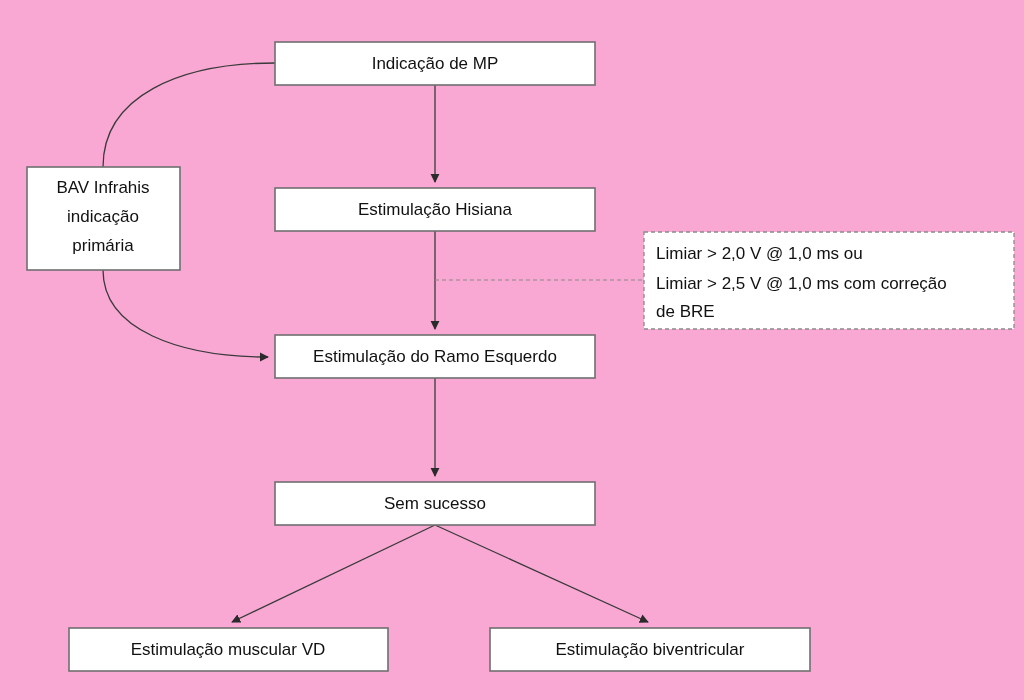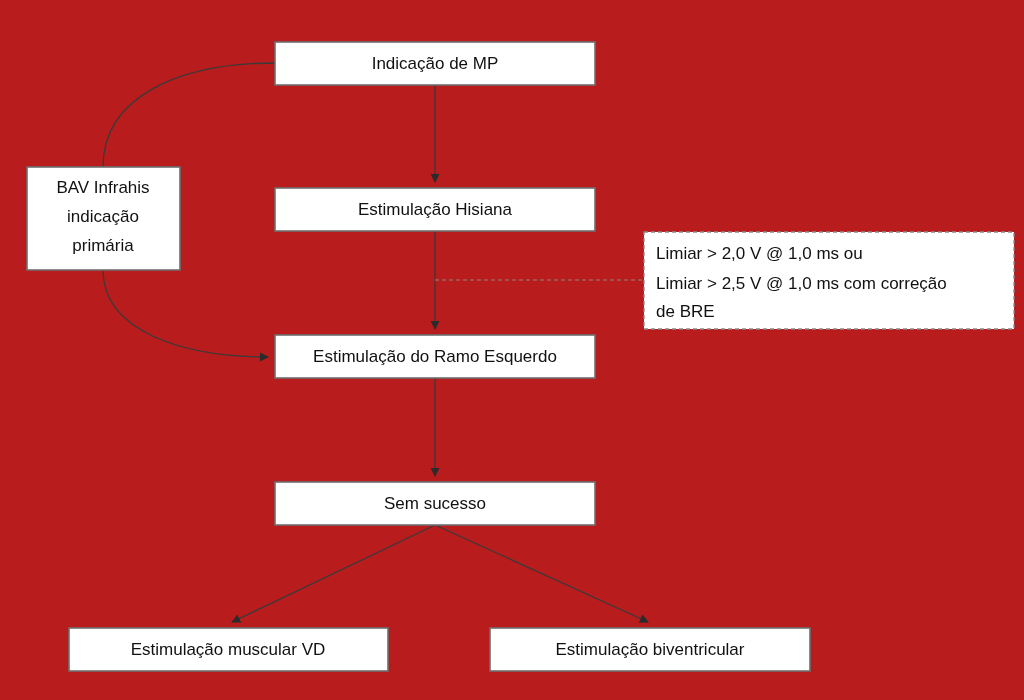--- a/index.html
+++ b/index.html
@@ -11,21 +11,21 @@
     width: 1024px;
     height: 700px;
     font-family: "Liberation Sans", sans-serif;
     color: #000000;
     overflow: hidden;
   }
   #flowchart-root {
     position: relative;
     width: 1024px;
     height: 700px;
-    background: #b91c1c;
+    background: #f9a8d4;
   }
   svg.diagram {
     position: absolute;
     top: 0;
     left: 0;
     width: 1024px;
     height: 700px;
     display: block;
   }
   .node-rect {

